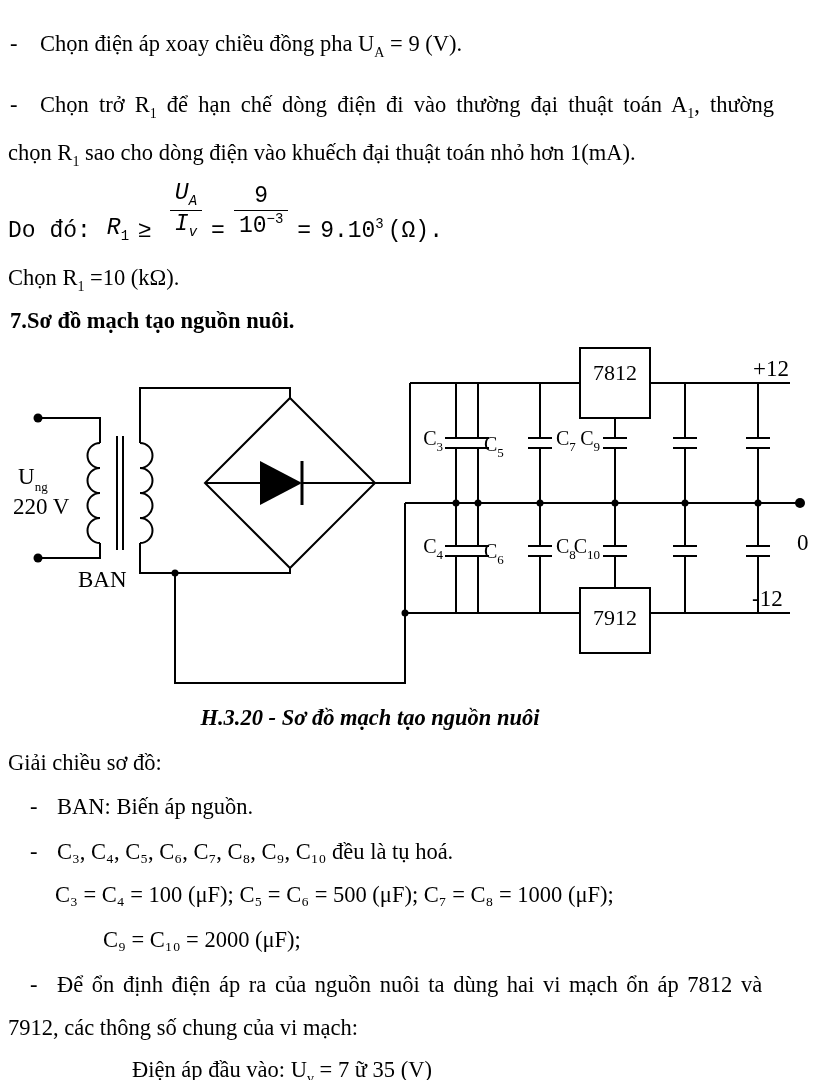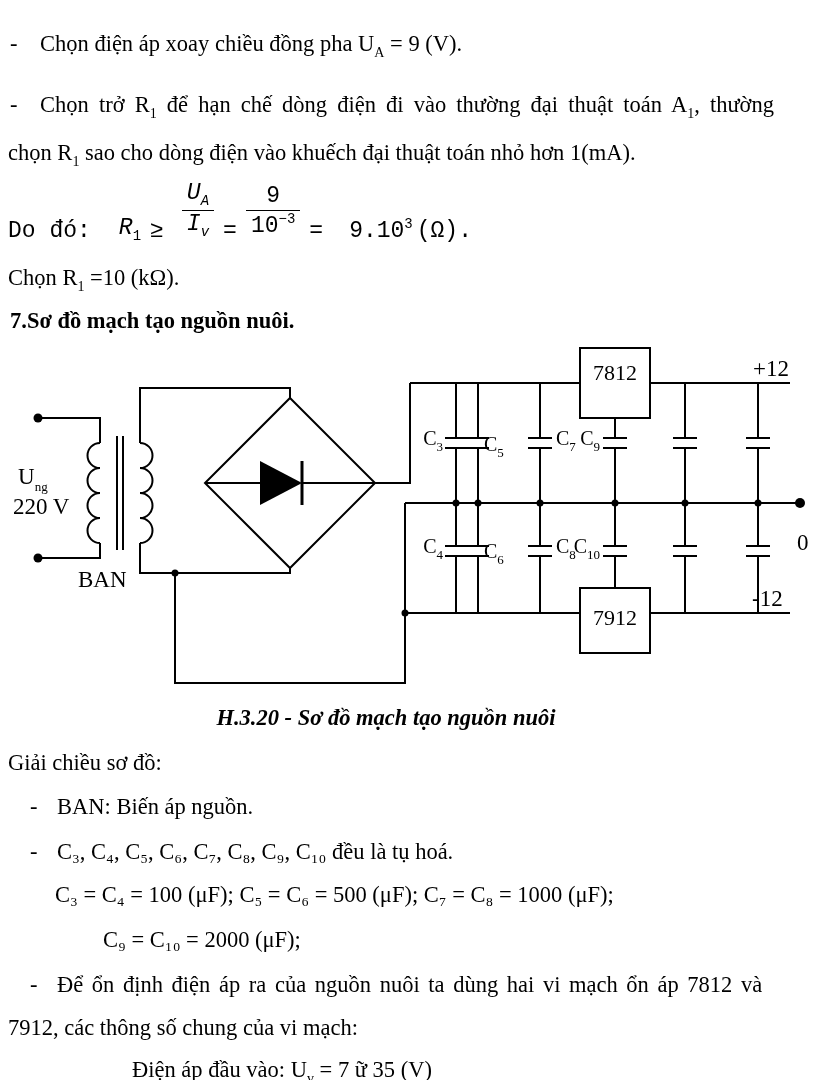--- a/index.html
+++ b/index.html
@@ -10,21 +10,21 @@
   }
   .abs { position:absolute; white-space:nowrap; }
   .t  { font-size:22.5px; }
   .bold { font-weight:bold; }
   .dash  { display:inline-block; width:30px; }
   .dash2 { display:inline-block; width:27px; }
   .sub { font-size:14px; vertical-align:-6px; }
   .sup { font-size:14px; vertical-align:9px; }
   .ws4 { word-spacing:4.5px; }
   .ws3 { word-spacing:3px; }
-  .caption { left:16px; width:740px; text-align:center; font-weight:bold; font-style:italic; font-size:22.5px; }
+  .caption { left:0; width:740px; text-align:center; font-weight:bold; font-style:italic; font-size:22.5px; }
   
   .formula { display:flex; align-items:flex-end; font-size:23px; font-style:italic;font-family:Liberation Mono, monospace; }
   .formula .rm { font-style:normal; }
   .frac { display:inline-flex; flex-direction:column; align-items:center; line-height:1.18; margin:4px 9px; }
   .frac .den { border-top:1.6px solid #000; padding:0 5px; }
   .frac .num { padding:0 5px; }
   
   svg text { font-family:"Liberation Serif","DejaVu Serif",serif; fill:#000; }
   .dlabel { font-size:23px; }
   .clabel { font-size:20px; }
@@ -44,33 +44,33 @@
   <div class="abs t ws4" style="left:10px; top:92px;">
     <span class="dash">-</span><span><span>Chọn trở R</span><span class="sub">1</span><span> để hạn chế dòng điện đi vào thường đại thuật toán A</span><span class="sub">1</span><span>, thường</span></span>
   </div>
 
   <div class="abs t" style="left:8px; top:140px;">
     <span>chọn R</span><span class="sub">1</span><span> sao cho dòng điện vào khuếch đại thuật toán nhỏ hơn 1(mA).</span>
   </div>
 
   <div class="abs formula" style="left:8px; top:176px;">
     <span class="rm">Do đó:</span>
-    <span style="margin-left:28px;"><span>R</span><span class="sub rm">1</span></span>
+    <span style="margin-left:16px;"><span>R</span><span class="sub rm">1</span></span>
     <span class="rm" style="margin:0 9px;">≥</span>
     <span class="frac">
       <span class="num"><span>U</span><span class="sub">A</span></span>
       <span class="den"><span>I</span><span class="sub">v</span></span>
     </span>
     <span class="rm">=</span>
     <span class="frac rm">
       <span class="num">9</span>
       <span class="den"><span>10</span><span class="sup">−3</span></span>
     </span>
     <span class="rm">=</span>
-    <span class="rm" style="margin-left:26px;"><span>9.10</span><span class="sup">3</span><span style="margin-left:4px;">(Ω)</span><span>.</span></span>
+    <span class="rm" style="margin-left:9px;"><span>9.10</span><span class="sup">3</span><span style="margin-left:4px;">(Ω)</span><span>.</span></span>
   </div>
 
   <div class="abs t" style="left:8px; top:265px;">
     <span>Chọn R</span><span class="sub">1</span><span> =10 (kΩ).</span>
   </div>
 
   <div class="abs t bold" style="left:10px; top:308px;">
     <span>7.</span><span style="margin-left:0;">Sơ đồ mạch tạo nguồn nuôi.</span>
   </div>
 

